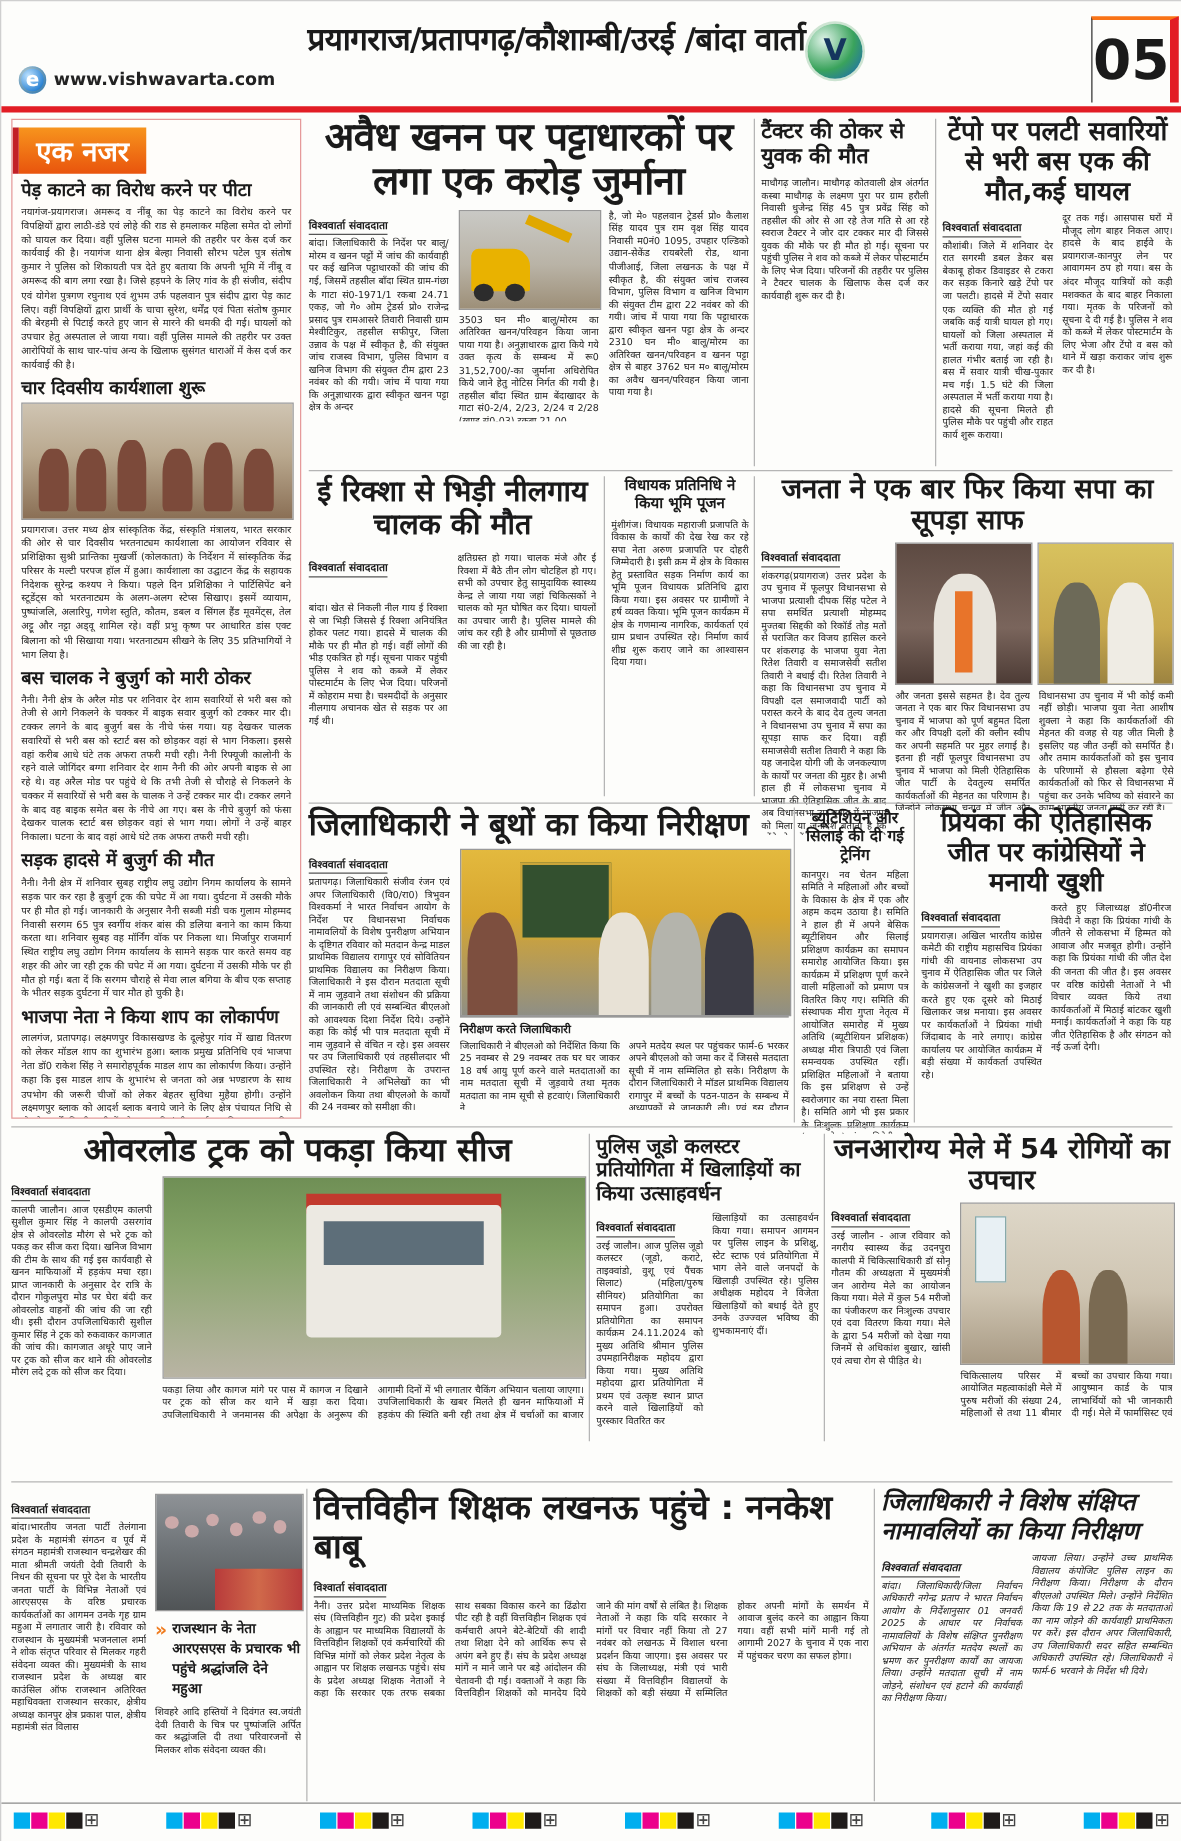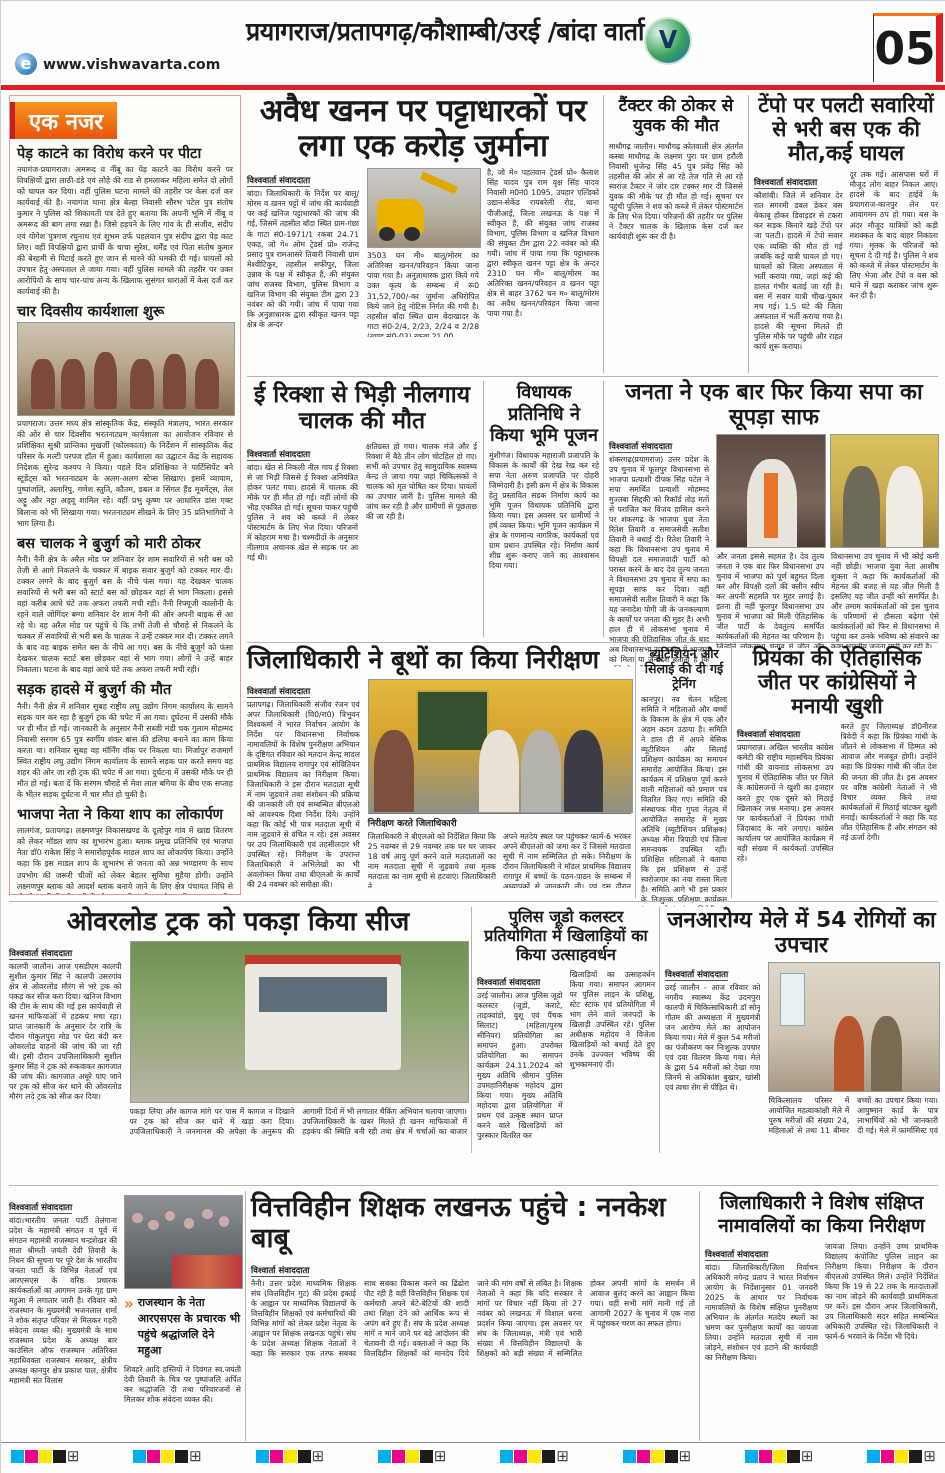--- a/index.html
+++ b/index.html
@@ -18,22 +18,22 @@
           position:relative;box-shadow:0 0 0 2px #cde4d2;}
   .paper-logo span{position:absolute;left:0;right:0;top:7px;text-align:center;font-size:24px;font-weight:bold;color:#15355e;}
   .paper-name{font-size:30px;font-weight:bold;}
   .edition-line{font-size:11px;font-weight:bold;color:#333;}
   .red-rule{background:#e21d25;}
   .pageno-box{border-top:3px solid #f97316;border-right:7px solid #e21d25;border-left:1.5px solid #333;
               font-size:44px;font-weight:bold;text-align:center;line-height:66px;}
   
   .h-xl{font-size:31px;font-weight:bold;text-align:center;line-height:1.12;letter-spacing:-.5px;}
   .h-lg{font-size:23px;font-weight:bold;text-align:center;line-height:1.15;}
-  .h-md{font-size:17px;font-weight:bold;text-align:center;line-height:1.2;}
-  .h-sm{font-size:18px;font-weight:bold;text-align:center;line-height:1.2;}
+  .h-md{font-size:17px;font-weight:bold;line-height:1.2;}
+  .h-sm{font-size:12px;font-weight:bold;text-align:center;line-height:1.2;}
   .subhead{font-size:15.5px;font-weight:bold;text-align:center;}
   .byline{font-size:8.5px;font-weight:bold;border-bottom:1px solid #555;display:inline-block;padding-bottom:1px;}
   .body{font-size:7.6px;line-height:1.32;text-align:justify;color:#232323;overflow:hidden;}
   .cols4{column-count:4;column-gap:8px;}
   .caption{font-size:9px;font-weight:bold;border-top:1px solid #777;padding-top:2px;}
   .vrule{width:1px;background:#b5b5b5;}
   .hrule{height:1px;background:#b5b5b5;}
   
   .nazar-box{border:1.5px solid #e59a9a;background:#fffdfa;}
   .nazar-head{background:linear-gradient(180deg,#f7941d,#e9540d);color:#fff;font-size:22px;font-weight:bold;
@@ -160,21 +160,21 @@
       </div>
     </div>
   </div>
 
   <div class="abs hrule" style="left:246px;top:375px;width:691px;"></div>
   <div class="abs" style="left:246px;top:380px;width:230px;">
     <div class="h-lg">ई रिक्शा से भिड़ी नीलगाय चालक की मौत</div>
     <div style="display:flex;gap:8px;margin-top:8px;">
       <div style="width:50%;">
         <span class="byline">विश्ववार्ता संवाददाता</span>
-        <div class="body" style="height:178px;margin-top:2px;">बांदा। खेत से निकली नील गाय ई रिक्शा से जा भिड़ी जिससे ई रिक्शा अनियंत्रित होकर पलट गया। हादसे में चालक की मौके पर ही मौत हो गई। वहीं लोगों की भीड़ एकत्रित हो गई। सूचना पाकर पहुंची पुलिस ने शव को कब्जे में लेकर पोस्टमार्टम के लिए भेज दिया। परिजनों में कोहराम मचा है। चश्मदीदों के अनुसार नीलगाय अचानक खेत से सड़क पर आ गई थी।</div>
+        <div class="body" style="height:178px;margin-top:20px;">बांदा। खेत से निकली नील गाय ई रिक्शा से जा भिड़ी जिससे ई रिक्शा अनियंत्रित होकर पलट गया। हादसे में चालक की मौके पर ही मौत हो गई। वहीं लोगों की भीड़ एकत्रित हो गई। सूचना पाकर पहुंची पुलिस ने शव को कब्जे में लेकर पोस्टमार्टम के लिए भेज दिया। परिजनों में कोहराम मचा है। चश्मदीदों के अनुसार नीलगाय अचानक खेत से सड़क पर आ गई थी।</div>
       </div>
       <div style="width:50%;">
         <div class="body" style="height:192px;">क्षतिग्रस्त हो गया। चालक मंजे और ई रिक्शा में बैठे तीन लोग चोटहिल हो गए। सभी को उपचार हेतु सामुदायिक स्वास्थ्य केन्द्र ले जाया गया जहां चिकित्सकों ने चालक को मृत घोषित कर दिया। घायलों का उपचार जारी है। पुलिस मामले की जांच कर रही है और ग्रामीणों से पूछताछ की जा रही है।</div>
       </div>
     </div>
   </div>
   <div class="abs vrule" style="left:482px;top:380px;height:256px;"></div>
   <div class="abs" style="left:488px;top:380px;width:110px;">
     <div class="h-sm">विधायक प्रतिनिधि ने किया भूमि पूजन</div>
     <div class="body" style="height:212px;margin-top:5px;">मुंशीगंज। विधायक महाराजी प्रजापति के विकास के कार्यों की देख रेख कर रहे सपा नेता अरुण प्रजापति पर दोहरी जिम्मेदारी है। इसी क्रम में क्षेत्र के विकास हेतु प्रस्तावित सड़क निर्माण कार्य का भूमि पूजन विधायक प्रतिनिधि द्वारा किया गया। इस अवसर पर ग्रामीणों ने हर्ष व्यक्त किया। भूमि पूजन कार्यक्रम में क्षेत्र के गणमान्य नागरिक, कार्यकर्ता एवं ग्राम प्रधान उपस्थित रहे। निर्माण कार्य शीघ्र शुरू कराए जाने का आश्वासन दिया गया।</div>
@@ -327,21 +327,21 @@
   </div>
   <div class="abs vrule" style="left:244px;top:1190px;height:250px;"></div>
   <div class="abs" style="left:250px;top:1190px;width:444px;">
     <div class="h-lg" style="font-size:27px;text-align:left;">वित्तविहीन शिक्षक लखनऊ पहुंचे : ननकेश बाबू</div>
     <div style="margin-top:5px;">
       <span class="byline">विश्वार्ता संवाददाता</span>
       <div class="body cols4" style="height:186px;margin-top:2px;">नैनी। उत्तर प्रदेश माध्यमिक शिक्षक संघ (वित्तविहीन गुट) की प्रदेश इकाई के आह्वान पर माध्यमिक विद्यालयों के वित्तविहीन शिक्षकों एवं कर्मचारियों की विभिन्न मांगों को लेकर प्रदेश नेतृत्व के आह्वान पर शिक्षक लखनऊ पहुंचे। संघ के प्रदेश अध्यक्ष शिक्षक नेताओं ने कहा कि सरकार एक तरफ सबका साथ सबका विकास करने का ढिंढोरा पीट रही है वहीं वित्तविहीन शिक्षक एवं कर्मचारी अपने बेटे-बेटियों की शादी तथा शिक्षा देने को आर्थिक रूप से अपंग बने हुए हैं। संघ के प्रदेश अध्यक्ष मांगें न माने जाने पर बड़े आंदोलन की चेतावनी दी गई। वक्ताओं ने कहा कि वित्तविहीन शिक्षकों को मानदेय दिये जाने की मांग वर्षों से लंबित है। शिक्षक नेताओं ने कहा कि यदि सरकार ने मांगों पर विचार नहीं किया तो 27 नवंबर को लखनऊ में विशाल धरना प्रदर्शन किया जाएगा। इस अवसर पर संघ के जिलाध्यक्ष, मंत्री एवं भारी संख्या में वित्तविहीन विद्यालयों के शिक्षकों को बड़ी संख्या में सम्मिलित होकर अपनी मांगों के समर्थन में आवाज बुलंद करने का आह्वान किया गया। वहीं सभी मांगें मानी गई तो आगामी 2027 के चुनाव में एक नारा में पहुंचकर चरण का सफल होगा।</div>
     </div>
   </div>
   <div class="abs vrule" style="left:698px;top:1190px;height:250px;"></div>
-  <div class="abs" style="left:704px;top:1190px;width:233px;">
+  <div class="abs" style="left:704px;top:1190px;width:233px;font-style:italic;">
     <div class="h-md" style="font-size:19px;">जिलाधिकारी ने विशेष संक्षिप्त नामावलियों का किया निरीक्षण</div>
     <div style="display:flex;gap:7px;margin-top:5px;">
       <div style="width:50%;">
         <span class="byline">विश्ववार्ता संवाददाता</span>
         <div class="body" style="height:160px;margin-top:2px;">बांदा। जिलाधिकारी/जिला निर्वाचन अधिकारी नगेन्द्र प्रताप ने भारत निर्वाचन आयोग के निर्देशानुसार 01 जनवरी 2025 के आधार पर निर्वाचक नामावलियों के विशेष संक्षिप्त पुनरीक्षण अभियान के अंतर्गत मतदेय स्थलों का भ्रमण कर पुनरीक्षण कार्यों का जायजा लिया। उन्होंने मतदाता सूची में नाम जोड़ने, संशोधन एवं हटाने की कार्यवाही का निरीक्षण किया।</div>
       </div>
       <div style="width:50%;">
         <div class="body" style="height:174px;">जायजा लिया। उन्होंने उच्च प्राथमिक विद्यालय कंपोजिट पुलिस लाइन का निरीक्षण किया। निरीक्षण के दौरान बीएलओ उपस्थित मिले। उन्होंने निर्देशित किया कि 19 से 22 तक के मतदाताओं का नाम जोड़ने की कार्यवाही प्राथमिकता पर करें। इस दौरान अपर जिलाधिकारी, उप जिलाधिकारी सदर सहित सम्बन्धित अधिकारी उपस्थित रहे। जिलाधिकारी ने फार्म-6 भरवाने के निर्देश भी दिये।</div>
       </div>
     </div>

